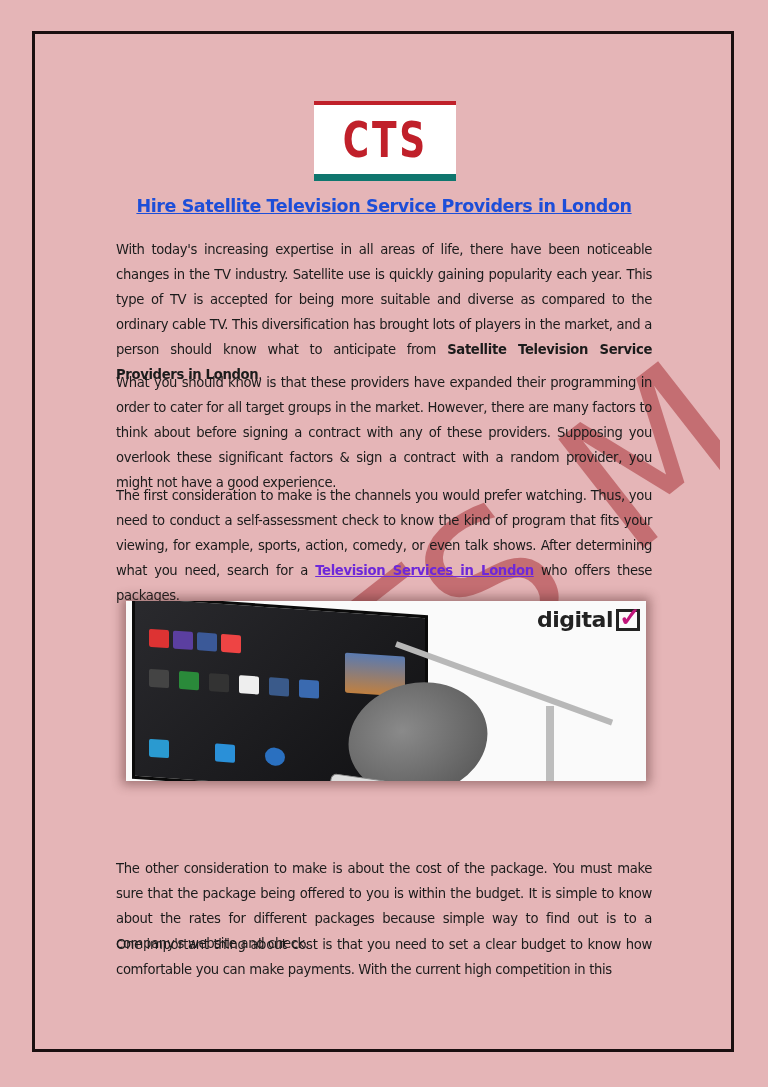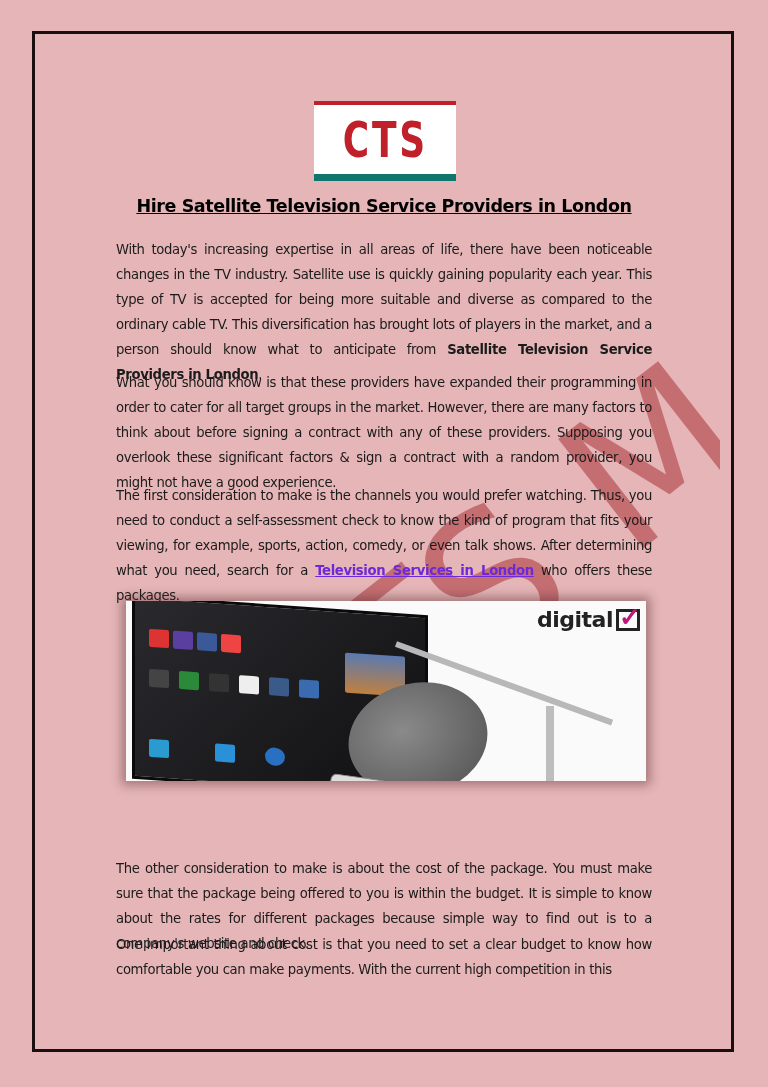--- a/index.html
+++ b/index.html
@@ -32,21 +32,21 @@
   .logo-text {
     font-family:"DejaVu Sans", sans-serif;
     font-weight:bold; font-size:50px; color:#c0202a;
     letter-spacing:4px;
     transform:scaleX(0.72);
     line-height:1;
   }
   .title {
     position:absolute; left:116px; width:536px; top:196px;
     text-align:center; font-weight:bold; font-size:17.5px;
-    color:#000000; text-decoration:underline;
+    color:#1d4ed8; text-decoration:underline;
     font-family:"DejaVu Sans", sans-serif;
     letter-spacing:-0.4px;
   }
   .para {
     position:absolute; left:116px; width:536px;
     font-size:13.2px; line-height:25px; color:#1b1b1b;
     text-align:justify;
     font-family:"DejaVu Sans", sans-serif;
     letter-spacing:-0.35px;
   }

